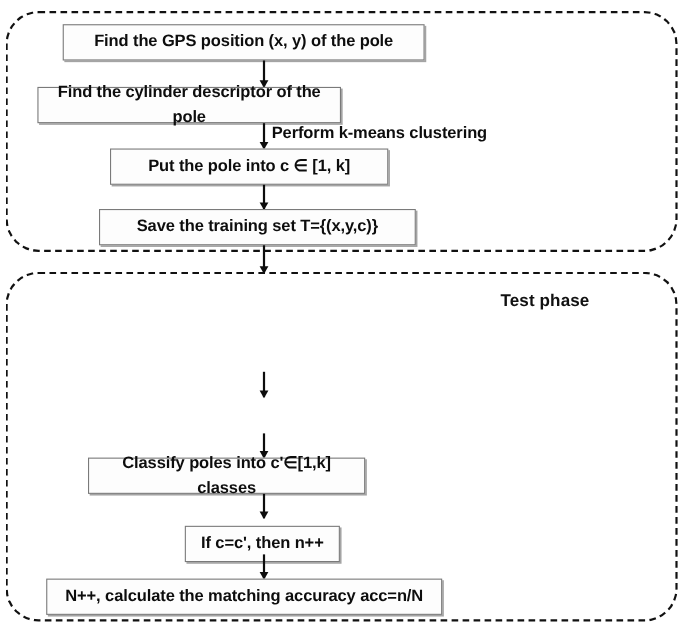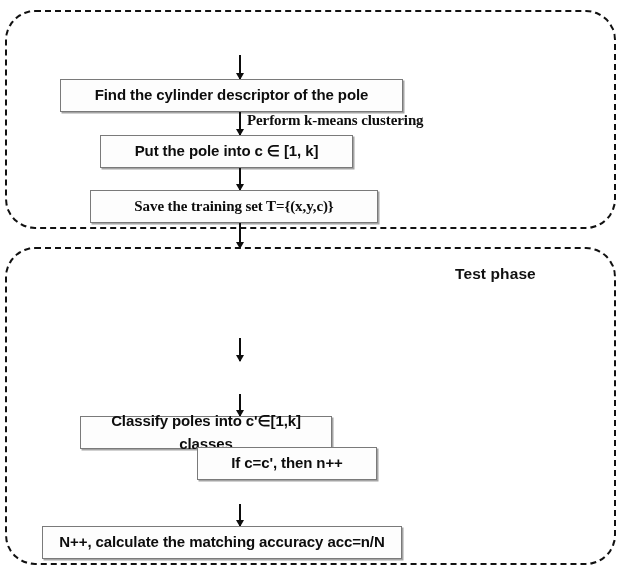--- a/index.html
+++ b/index.html
@@ -88,55 +88,57 @@
   }
 
   
   .edge-label {
     position: absolute;
     font-size: 15px;
     font-weight: 700;
     color: #0d0d0d;
     white-space: nowrap;
     letter-spacing: -0.1px;
-    font-family: Liberation Serif, serif;
   }
 </style>
 </head>
 <body>
 
 <div id="canvas">
 
   <div class="phase" style="left:5px; top:10px; width:611px; height:219px;"></div>
 
 
+  <div class="node" style="left:57px; top:22px; width:329px; height:33px;">
+    <span class="txt">Find the GPS position (x, y) of the pole</span>
+  </div>
 
   <div class="arrow" style="left:239px; top:55px; height:24px;">
       <i class="head"></i>
     </div>
 
-  <div class="node" style="left:60px; top:79px; width:343px; height:33px;">
+  <div class="node" style="left:34px; top:79px; width:276px; height:33px;">
     <span class="txt">Find the cylinder descriptor of the pole</span>
   </div>
 
   <div class="arrow" style="left:239px; top:112px; height:23px;">
       <i class="head"></i>
     </div>
 
   <div class="edge-label" style="left:247px; top:112px;">Perform k-means clustering</div>
 
   <div class="node" style="left:100px; top:135px; width:253px; height:33px;">
     <span class="txt">Put the pole into c ∈ [1, k]</span>
   </div>
 
   <div class="arrow" style="left:239px; top:168px; height:22px;">
       <i class="head"></i>
     </div>
 
-  <div class="node" style="left:90px; top:190px; width:288px; height:33px;font-family:Liberation Serif, serif;">
+  <div class="node" style="left:90px; top:190px; width:288px; height:33px;">
     <span class="txt">Save the training set T={(x,y,c)}</span>
   </div>
 
   <div class="arrow" style="left:239px; top:223px; height:25px;">
       <i class="head"></i>
     </div>
 
   <div class="phase" style="left:5px; top:247px; width:611px; height:318px;"></div>
 
   <div class="phase-title" style="left:455px; top:265px;">Test phase</div>
@@ -153,21 +155,21 @@
     </div>
 
   <div class="node" style="left:80px; top:416px; width:252px; height:33px;">
     <span class="txt">Classify poles into c'∈[1,k] classes</span>
   </div>
 
   <div class="arrow" style="left:239px; top:449px; height:22px;">
       <i class="head"></i>
     </div>
 
-  <div class="node" style="left:168px; top:447px; width:180px; height:33px;margin-left:29px;">
+  <div class="node" style="left:168px; top:478px; width:141px; height:33px;">
     <span class="txt">If c=c', then n++</span>
   </div>
 
   <div class="arrow" style="left:239px; top:504px; height:22px;">
       <i class="head"></i>
     </div>
 
   <div class="node" style="left:42px; top:526px; width:360px; height:33px;">
     <span class="txt">N++, calculate the matching accuracy acc=n/N</span>
   </div>

